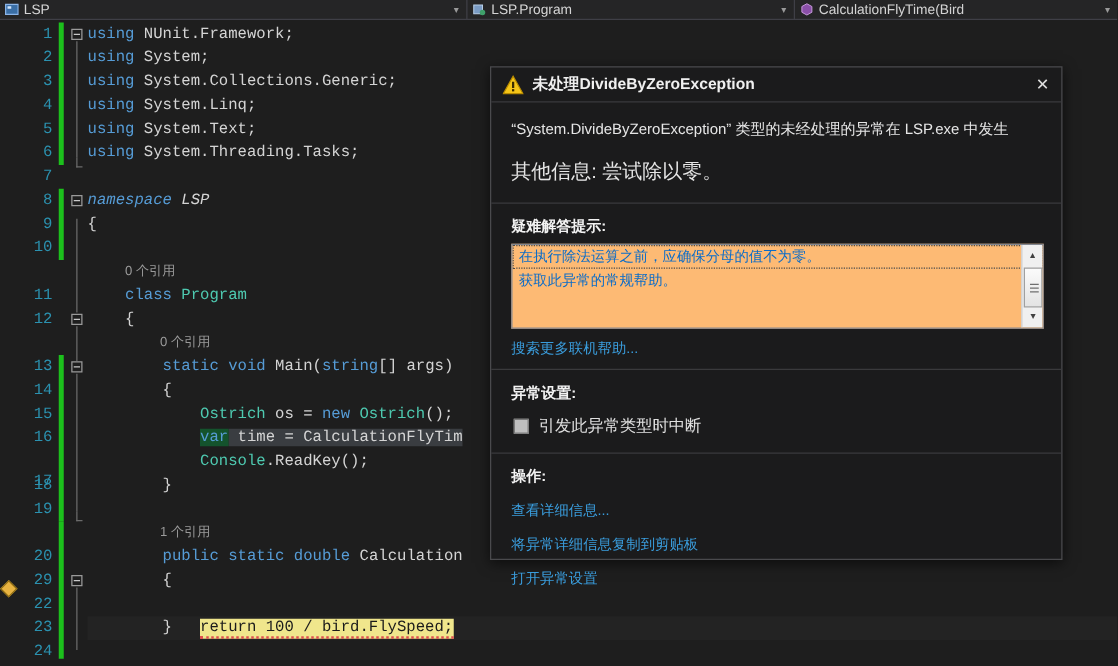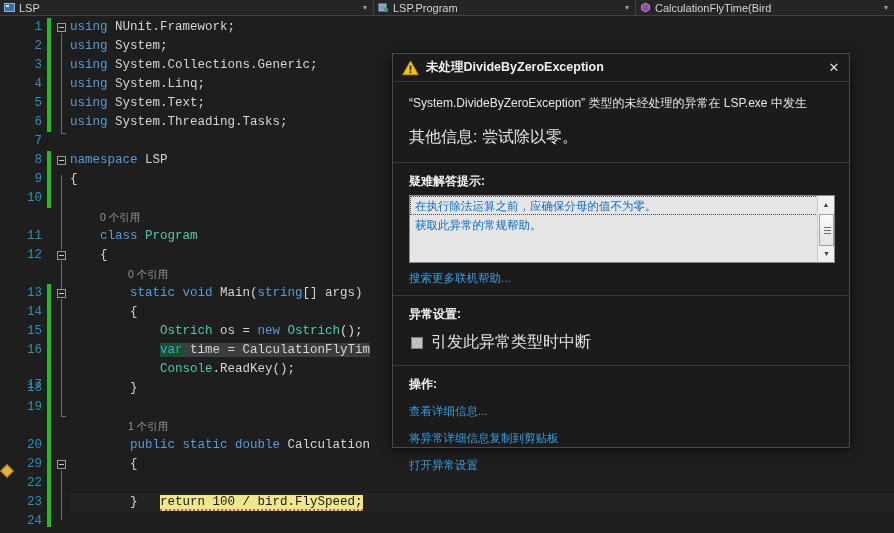--- a/index.html
+++ b/index.html
@@ -125,21 +125,21 @@
   }
   .dlg-extra {
     color: #e6e6e6; font-size: 16px; padding: 16px 14px 14px 16px;
   }
   .dlg-sep { height: 1px; background: #3a3a3c; margin: 0; }
   .dlg-section-label {
     color: #f2f2f2; font-size: 12px; font-weight: bold;
     padding: 10px 14px 5px 16px;
   }
   .tips-box {
-    margin: 0 14px 0 16px; height: 68px; background: #e5e5e5;
+    margin: 0 14px 0 16px; height: 68px; background: #fdba74;
     border: 1px solid #828790; position: relative; overflow: hidden;
   }
   .tip-item {
     font-size: 11.5px; color: #0b6cc8; padding: 3px 4px 2px 5px;
     line-height: 14px; white-space: nowrap;
   }
   .tip-item.focused { outline: 1px dotted #4a4a4a; outline-offset: -1px; }
   .vscroll {
     position: absolute; right: 0; top: 0; width: 17px; height: 100%;
     background: #f0f0f0; border-left: 1px solid #cdcdcd;
@@ -166,21 +166,21 @@
     display: block; cursor: default; white-space: nowrap;
   }
   .dlg-link.action { padding: 6px 14px 6px 16px; }
   .chk-row {
     display: flex; align-items: center; padding: 4px 14px 12px 18px;
   }
   .chk-box {
     width: 12px; height: 12px; background: #bfbfbf;
     border: 1px solid #7a7a7a; margin-right: 8px; flex: 0 0 auto;
   }
-  .chk-label { color: #e0e0e0; font-size: 16px; text-align: center; }
+  .chk-label { color: #e0e0e0; font-size: 13px; text-align: center; }
   .actions-wrap { padding-bottom: 8px; }
 </style>
 </head>
 <body>
 
 <div id="root">
 
   <div class="topbar">
     <div class="nav-combo" id="combo-project">
       <span class="glyph">
@@ -272,21 +272,21 @@
 
     <div class="code-area">
 
       <div class="code-line" style="top:2px;"><span class="kw">using</span> <span class="id">NUnit.Framework;</span></div>
       <div class="code-line" style="top:21px;"><span class="kw">using</span> <span class="id">System;</span></div>
       <div class="code-line" style="top:40px;"><span class="kw">using</span> <span class="id">System.Collections.Generic;</span></div>
       <div class="code-line" style="top:59px;"><span class="kw">using</span> <span class="id">System.Linq;</span></div>
       <div class="code-line" style="top:78px;"><span class="kw">using</span> <span class="id">System.Text;</span></div>
       <div class="code-line" style="top:97px;"><span class="kw">using</span> <span class="id">System.Threading.Tasks;</span></div>
       <div class="code-line" style="top:116px;"></div>
-      <div class="code-line" style="top:135px;"><span class="kw">namespace</span> <span class="id">LSP</span></div>
+      <div class="code-line" style="top:135px;font-style:italic;"><span class="kw">namespace</span> <span class="id">LSP</span></div>
       <div class="code-line" style="top:154px;"><span class="id">{</span></div>
 
       <div class="ref-line" style="top:193px; left:30px;">0 个引用</div>
 
       <div class="code-line" style="top:211px;"><span class="kw">    class</span> <span class="typ">Program</span></div>
       <div class="code-line" style="top:230px;"><span class="id">    {</span></div>
 
       <div class="ref-line" style="top:250px; left:58px;">0 个引用</div>
 
       <div class="code-line" style="top:268px;"><span class="kw">        static</span> <span class="kw">void</span> <span class="id">Main(</span><span class="kw">string</span><span class="id">[] args)</span></div>

